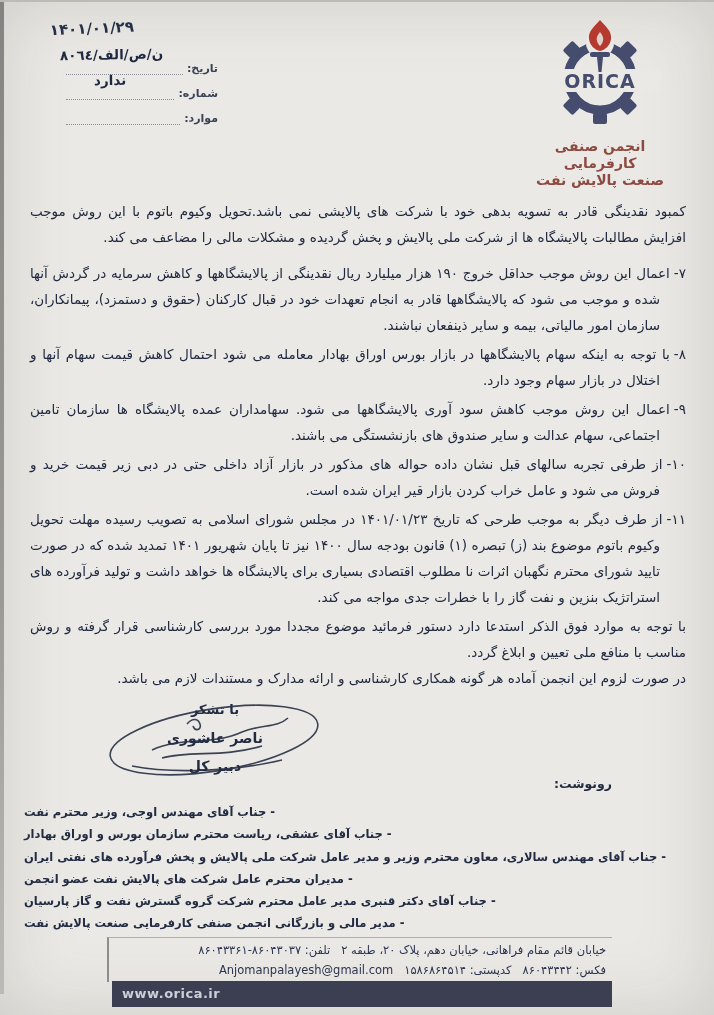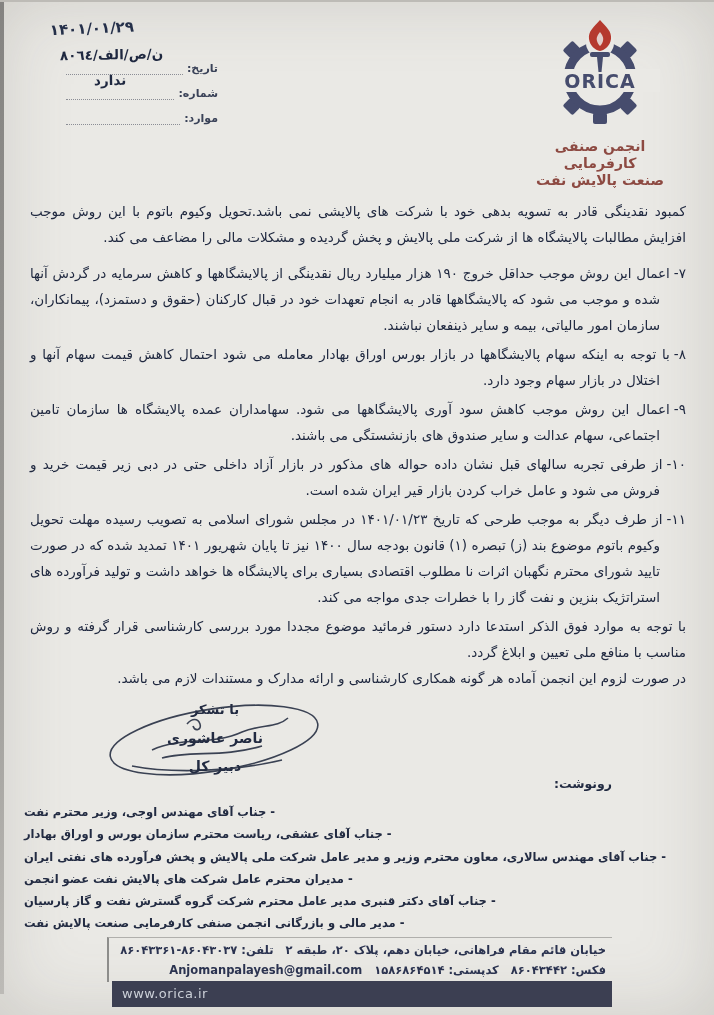--- a/index.html
+++ b/index.html
@@ -75,27 +75,27 @@
     font-size:11.5px;font-weight:bold;color:#222b42;line-height:22.3px;
   }
   .cc-item{white-space:nowrap;}
 
   
   .footer-box{
     position:absolute;left:107px;top:937px;width:505px;
     border-left:2px solid #8d8d8b;border-top:1px solid #b0afac;
     padding:2px 6px 2px 4px;box-sizing:border-box;
     direction:rtl;text-align:right;
-    font-size:11.5px;font-weight:bold;color:#2b3350;line-height:20px;
+    font-size:11.5px;font-weight:normal;color:#2b3350;line-height:20px;
   }
   .web-bar{
     position:absolute;left:112px;top:981px;width:500px;height:26px;
     background:#3c3f52;color:#ccd0d8;
     font-size:13px;line-height:26px;padding-left:10px;box-sizing:border-box;
-    direction:ltr;text-align:left;letter-spacing:.5px;
+    direction:ltr;text-align:left;letter-spacing:.5px;font-weight:bold;
   }
 </style>
 </head>
 <body>
 
 <div class="page">
   <div class="scan-edge-left"></div>
   <div class="scan-edge-top"></div>
 
   <div class="hand-date">۱۴۰۱/۰۱/۲۹</div>

